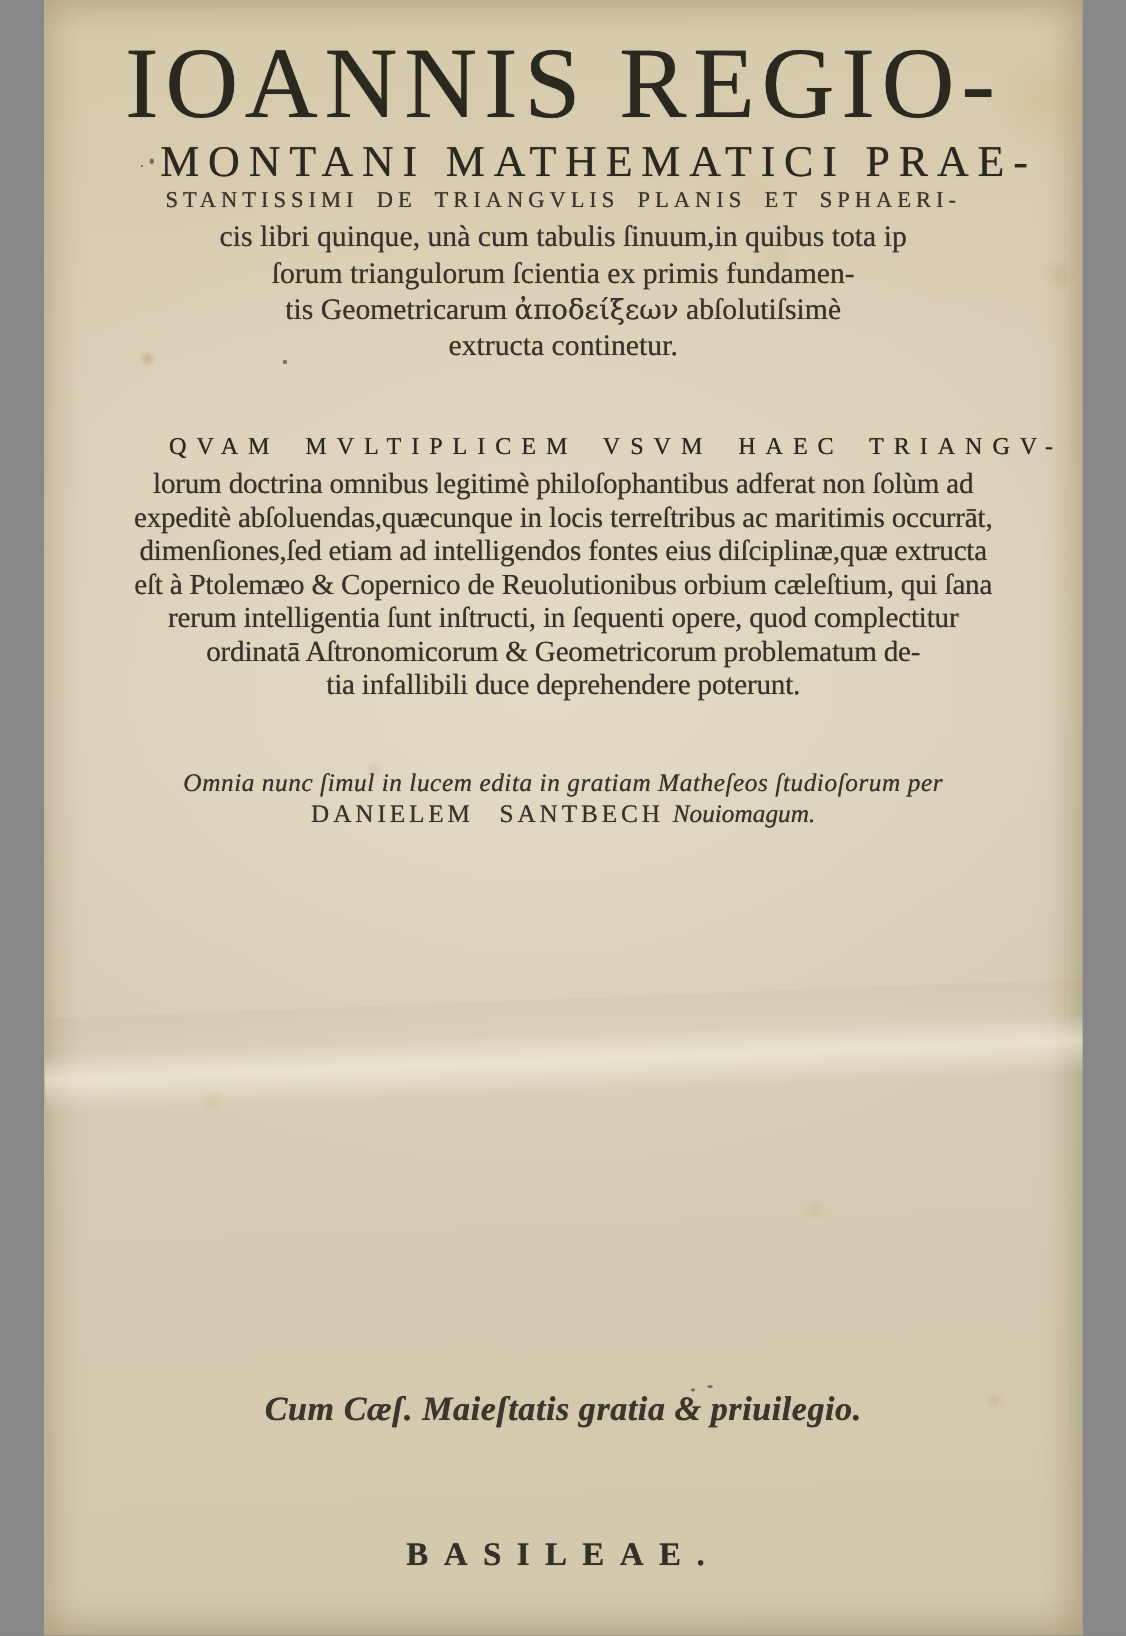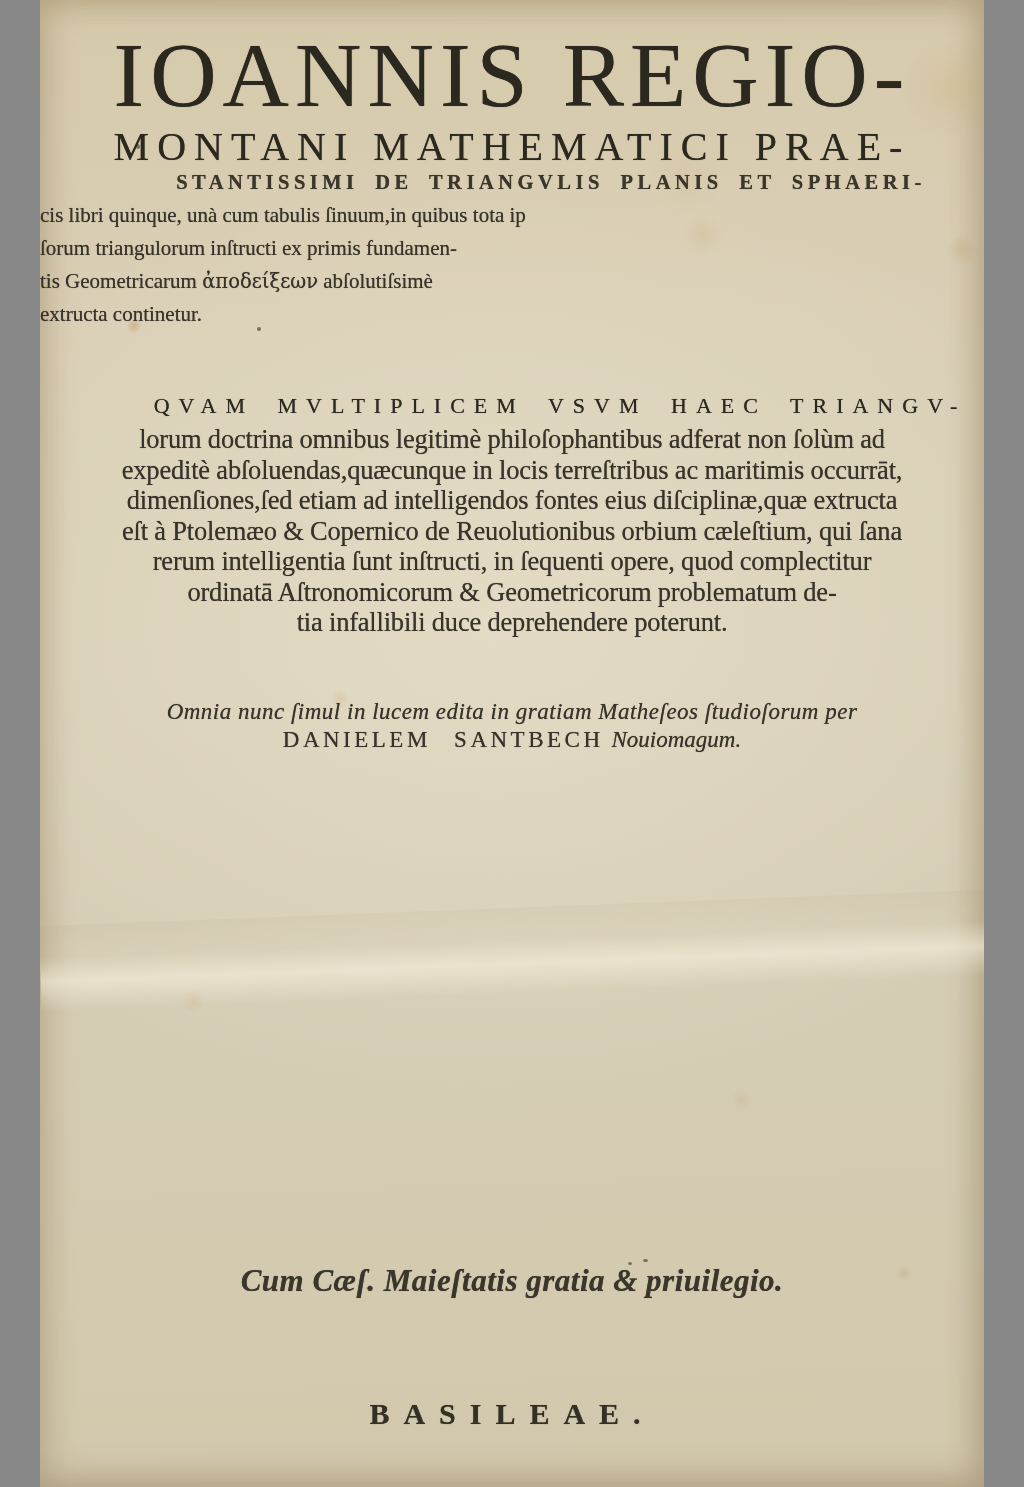--- a/index.html
+++ b/index.html
@@ -27,23 +27,23 @@
     color:var(--ink);
   }
   .line{
     position:absolute;left:0;width:100%;
     text-align:center;
     white-space:nowrap;
     text-shadow:0 0 .7px rgba(47,43,34,.75);
   }
   
   .t1{top:22px;font-size:92px;letter-spacing:6px;color:var(--ink-dark);}
-  .t2{top:123px;font-size:40px;letter-spacing:8px;color:var(--ink-dark);}
-  .t3{top:171px;font-size:20.5px;letter-spacing:4.5px;word-spacing:7px;font-weight:bold;color:#3a362c;padding-left:39px;}
-  .hbody{position:absolute;top:199px;left:0;width:100%;font-size:21px;line-height:33px;text-align:left;}
+  .t2{top:123px;font-size:40px;letter-spacing:8px;color:var(--ink-dark);padding-left:32px;}
+  .t3{top:171px;font-size:20.5px;letter-spacing:4.5px;word-spacing:7px;font-weight:normal;color:#3a362c;}
+  .hbody{position:absolute;top:199px;left:0;width:100%;font-size:27px;line-height:33px;text-align:center;}
   .hbody .ln{white-space:nowrap;text-shadow:0 0 .7px rgba(47,43,34,.7);}
   .greek{font-family:"DejaVu Serif",serif;font-size:.93em;}
   
   .acaps{top:393px;font-size:22px;letter-spacing:9px;word-spacing:9px;color:var(--ink-dark);margin-left:48px;}
   .abody{position:absolute;top:424px;left:0;width:100%;font-size:26.5px;line-height:30.5px;text-align:center;letter-spacing:-0.2px;}
   .abody .ln{white-space:nowrap;text-shadow:0 0 .7px rgba(47,43,34,.7);}
   
   .imp1{top:699px;font-size:23px;font-style:italic;letter-spacing:.5px;}
   .imp2{top:727px;font-size:23px;}
   .imp2 .caps{letter-spacing:3.5px;word-spacing:14px;font-style:normal;}
@@ -80,21 +80,21 @@
   <div class="speck" style="left:88px;top:150px;width:2px;height:2px;"></div>
   <div class="speck" style="left:217px;top:327px;width:4px;height:4px;"></div>
   <div class="speck" style="left:588px;top:1262px;width:4px;height:3px;"></div>
   <div class="speck" style="left:603px;top:1259px;width:5px;height:3px;"></div>
 
   <div class="line t1">IOANNIS REGIO-</div>
   <div class="line t2">MONTANI MATHEMATICI PRAE-</div>
   <div class="line t3">STANTISSIMI DE TRIANGVLIS PLANIS ET SPHAERI-</div>
   <div class="hbody">
     <div class="ln">cis libri quinque, unà cum tabulis ſinuum,in quibus tota ip</div>
-    <div class="ln">ſorum triangulorum inſtructi ex primis fundamen-</div>
+    <div class="ln">ſorum triangulorum ſcientia ex primis fundamen-</div>
     <div class="ln"><span>tis Geometricarum </span><span class="greek">ἀποδείξεων</span><span> abſolutiſsimè</span></div>
     <div class="ln">extructa continetur.</div>
   </div>
 
   <div class="line acaps">QVAM MVLTIPLICEM VSVM HAEC TRIANGV-</div>
   <div class="abody">
     <div class="ln">lorum doctrina omnibus legitimè philoſophantibus adferat non ſolùm ad</div>
     <div class="ln">expeditè abſoluendas,quæcunque in locis terreſtribus ac maritimis occurrāt,</div>
     <div class="ln">dimenſiones,ſed etiam ad intelligendos fontes eius diſciplinæ,quæ extructa</div>
     <div class="ln">eſt à Ptolemæo &amp; Copernico de Reuolutionibus orbium cæleſtium, qui ſana</div>

